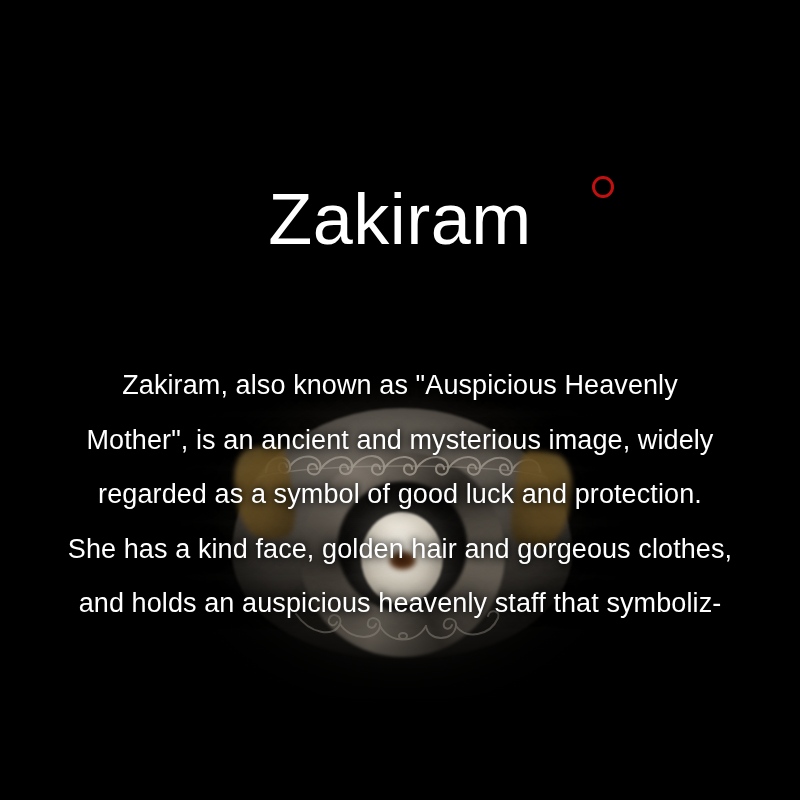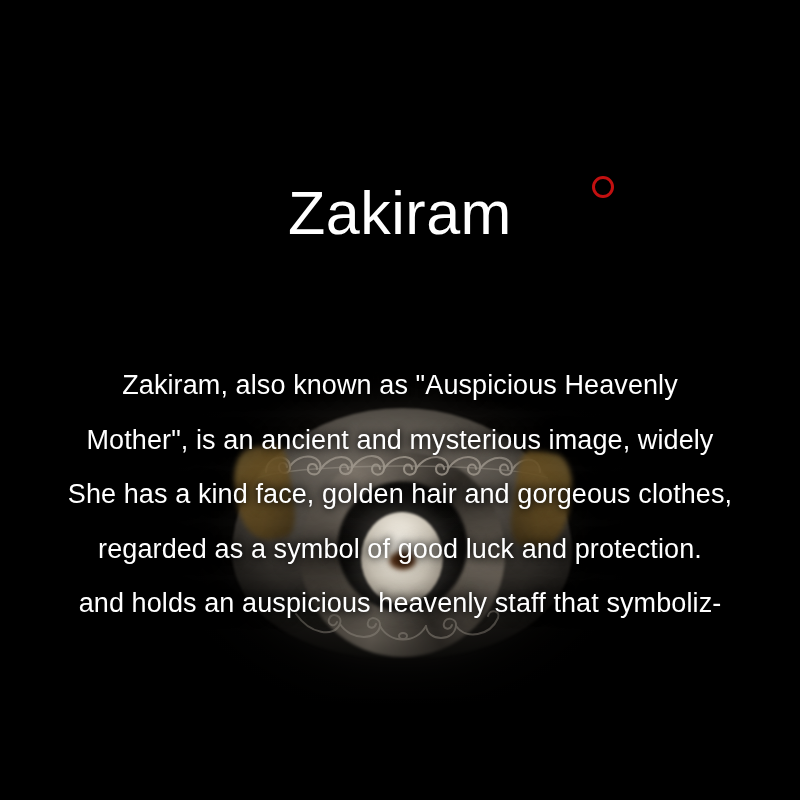--- a/index.html
+++ b/index.html
@@ -131,21 +131,21 @@
     left: 0; top: 0;
     width: 800px; height: 800px;
     z-index: 3;
   }
   #title {
     position: absolute;
     left: 0; top: 183px;
     width: 800px;
     text-align: center;
     color: #ffffff;
-    font-size: 61px;
+    font-size: 72px;
     font-weight: 400;
     letter-spacing: 0.5px;
     line-height: 1;
   }
   #red-circle {
     position: absolute;
     left: 592px; top: 176px;
     width: 16px; height: 16px;
     border: 3px solid #c21010;
     border-radius: 50%;
@@ -207,19 +207,19 @@
     <div class="stone-spot"></div>
     <div class="vignette"></div>
   </div>
 
   <div id="content">
     <div id="title">Zakiram</div>
     <div id="red-circle"></div>
     <div id="body">
       <span class="line">Zakiram, also known as "Auspicious Heavenly</span>
       <span class="line">Mother", is an ancient and mysterious image, widely</span>
+      <span class="line">regarded as a symbol of good luck and protection.</span>
       <span class="line">She has a kind face, golden hair and gorgeous clothes,</span>
-      <span class="line">regarded as a symbol of good luck and protection.</span>
       <span class="line">and holds an auspicious heavenly staff that symboliz-</span>
     </div>
   </div>
 
 </div>
 
 </body></html>

